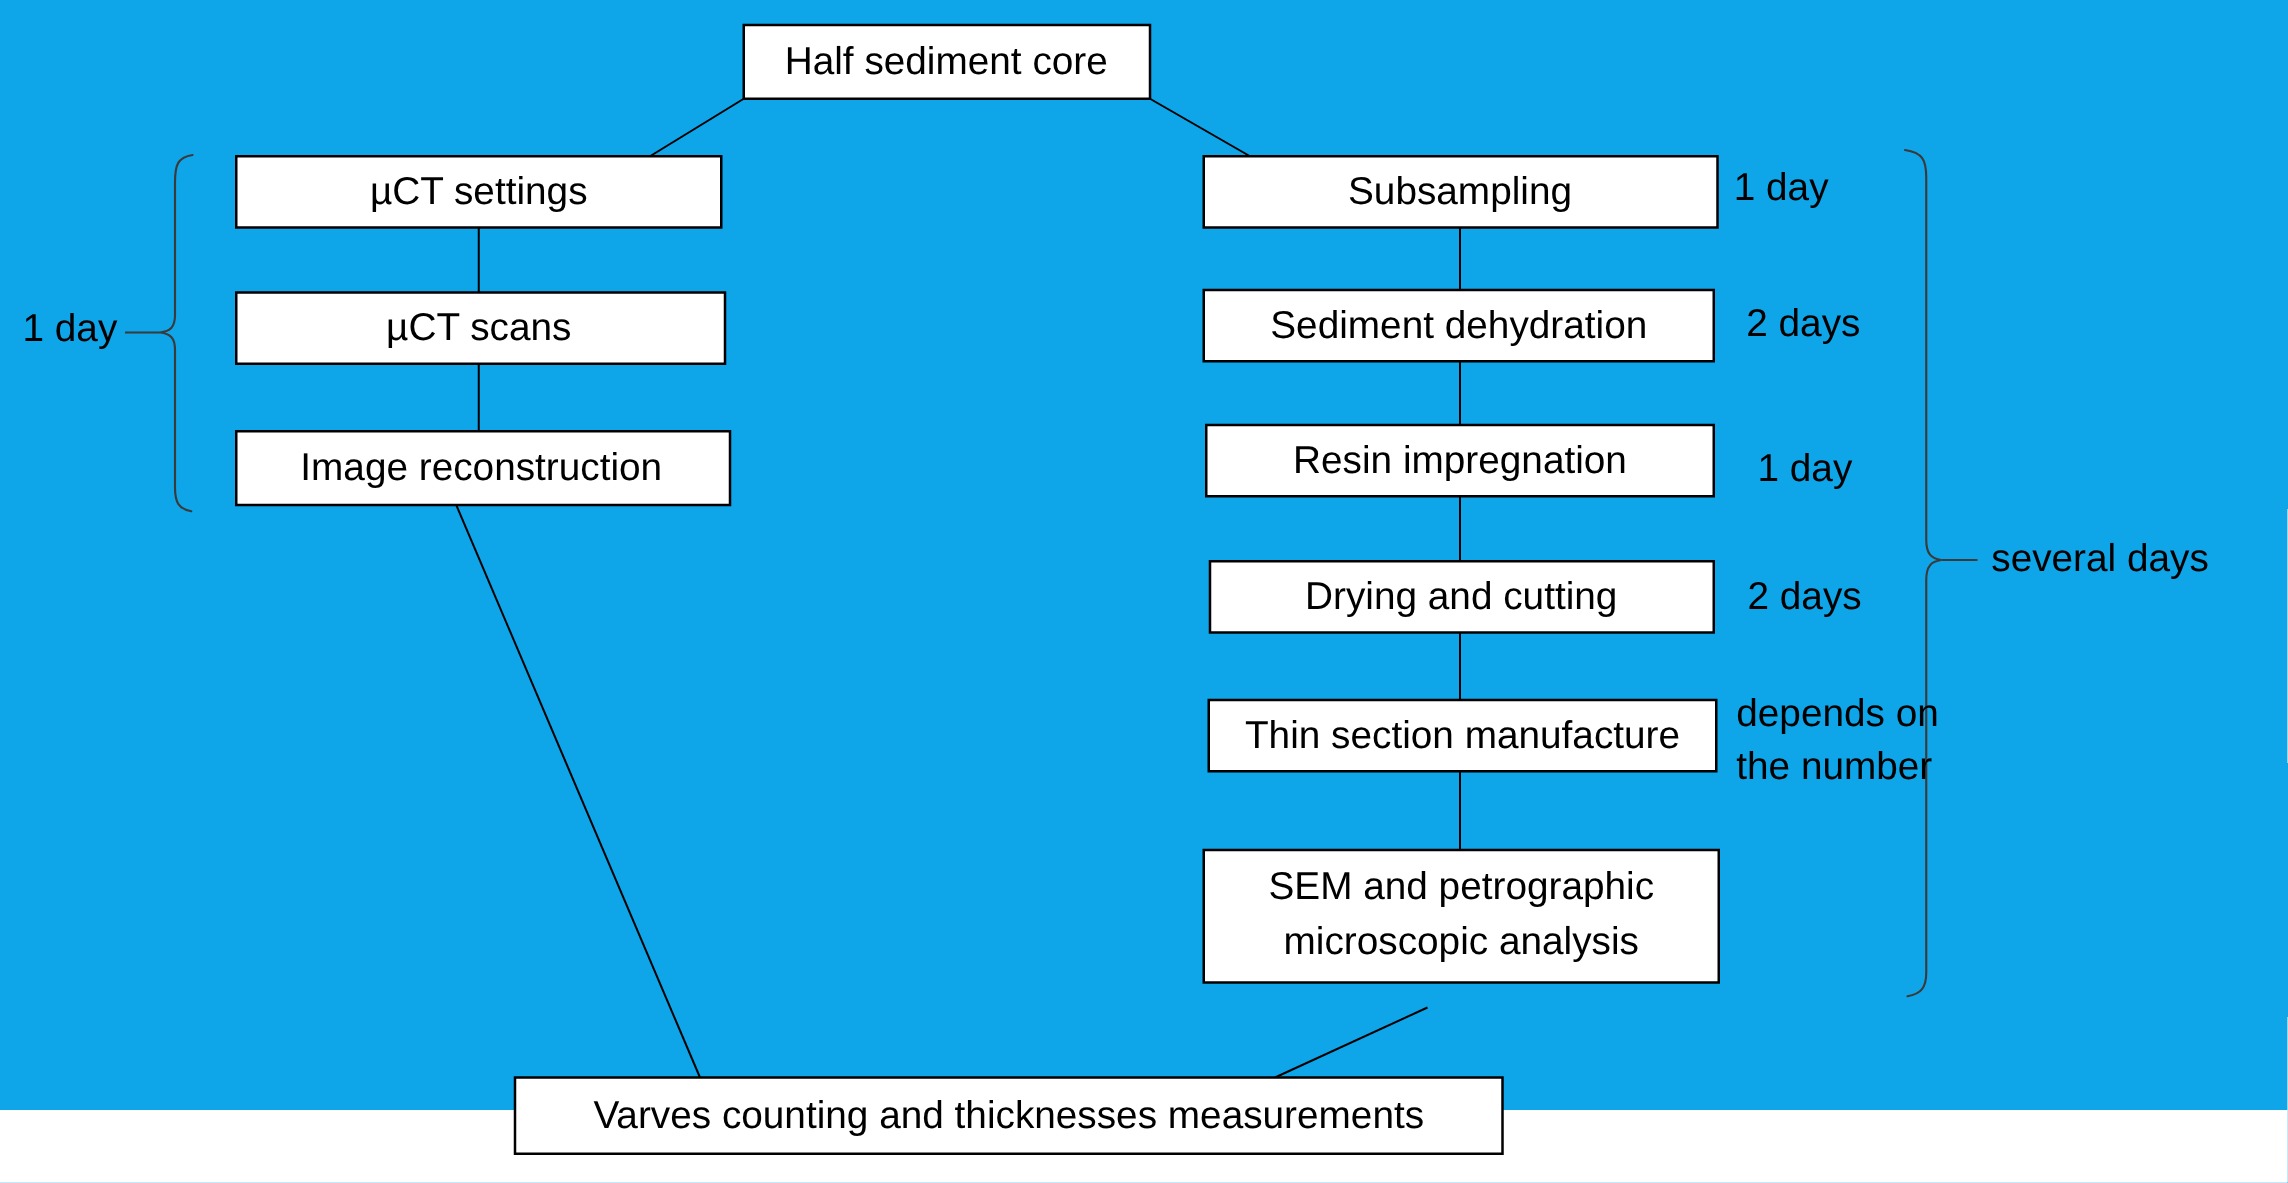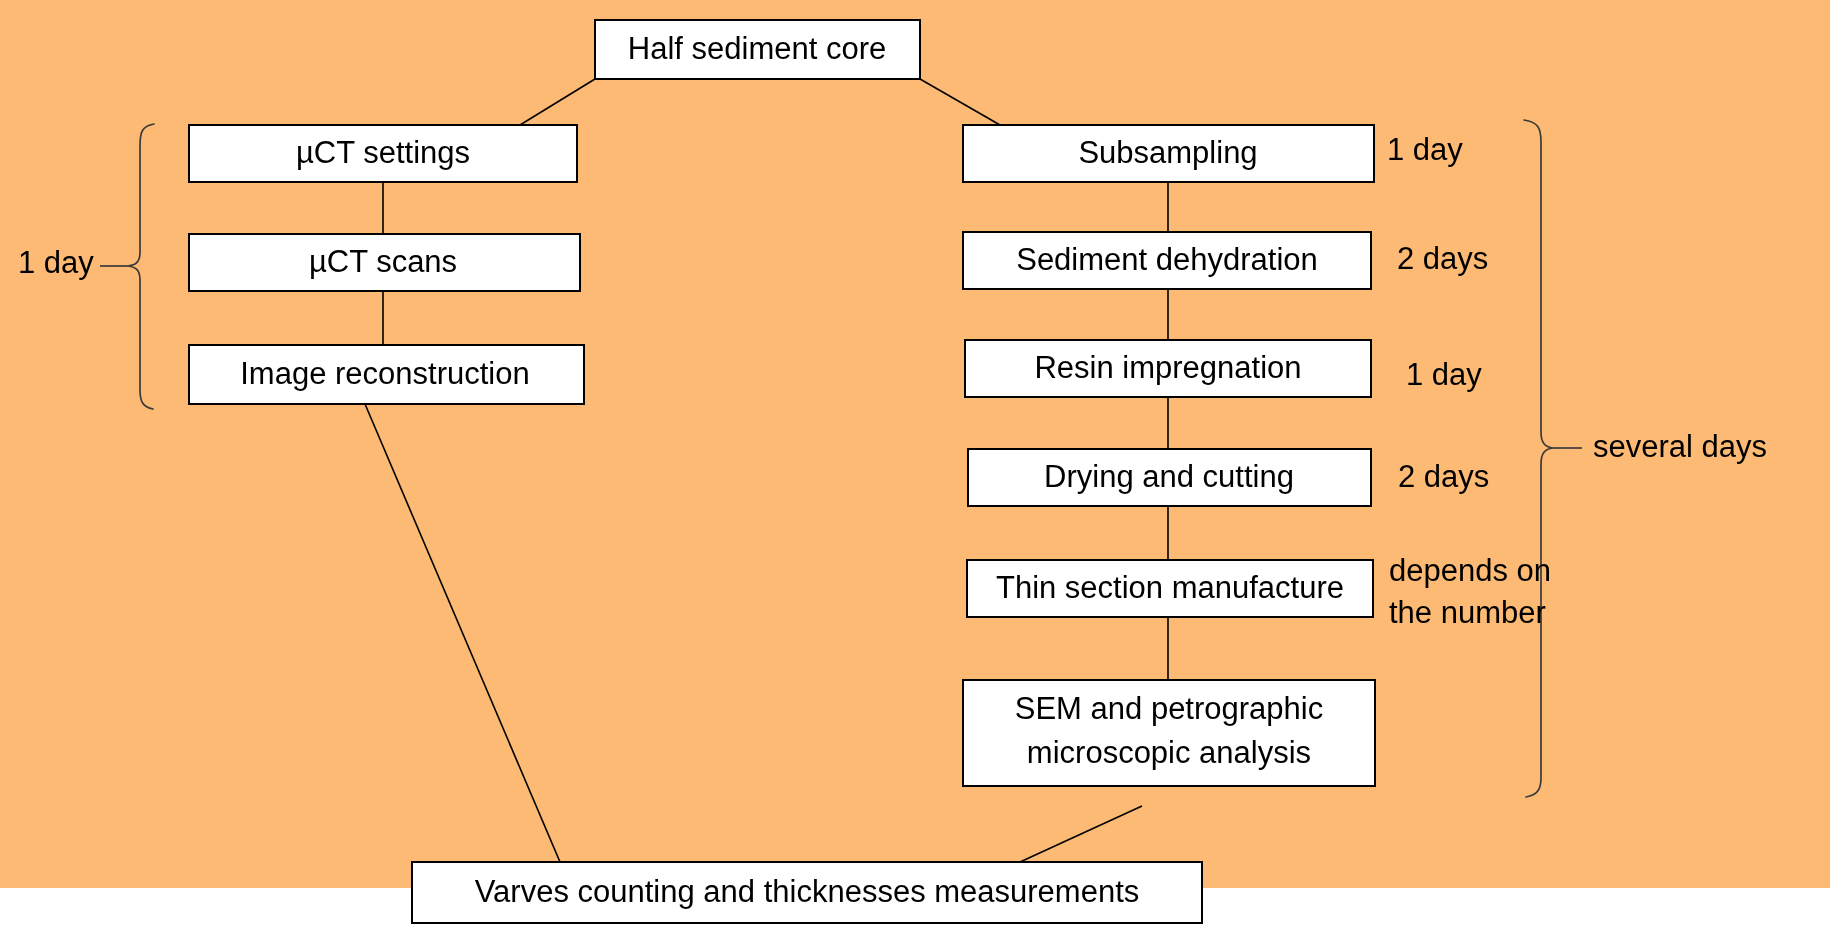--- a/index.html
+++ b/index.html
@@ -10,21 +10,21 @@
   body {
     width: 1830px;
     height: 946px;
     overflow: hidden;
     font-family: "Liberation Sans", sans-serif;
   }
   #diagram-root {
     position: relative;
     width: 1830px;
     height: 888px;
-    background: #fdba74;
+    background: #0ea5e9;
   }
   svg.flow {
     position: absolute;
     top: 0;
     left: 0;
     width: 1830px;
     height: 946px;
   }
   .box-rect {
     fill: #ffffff;

